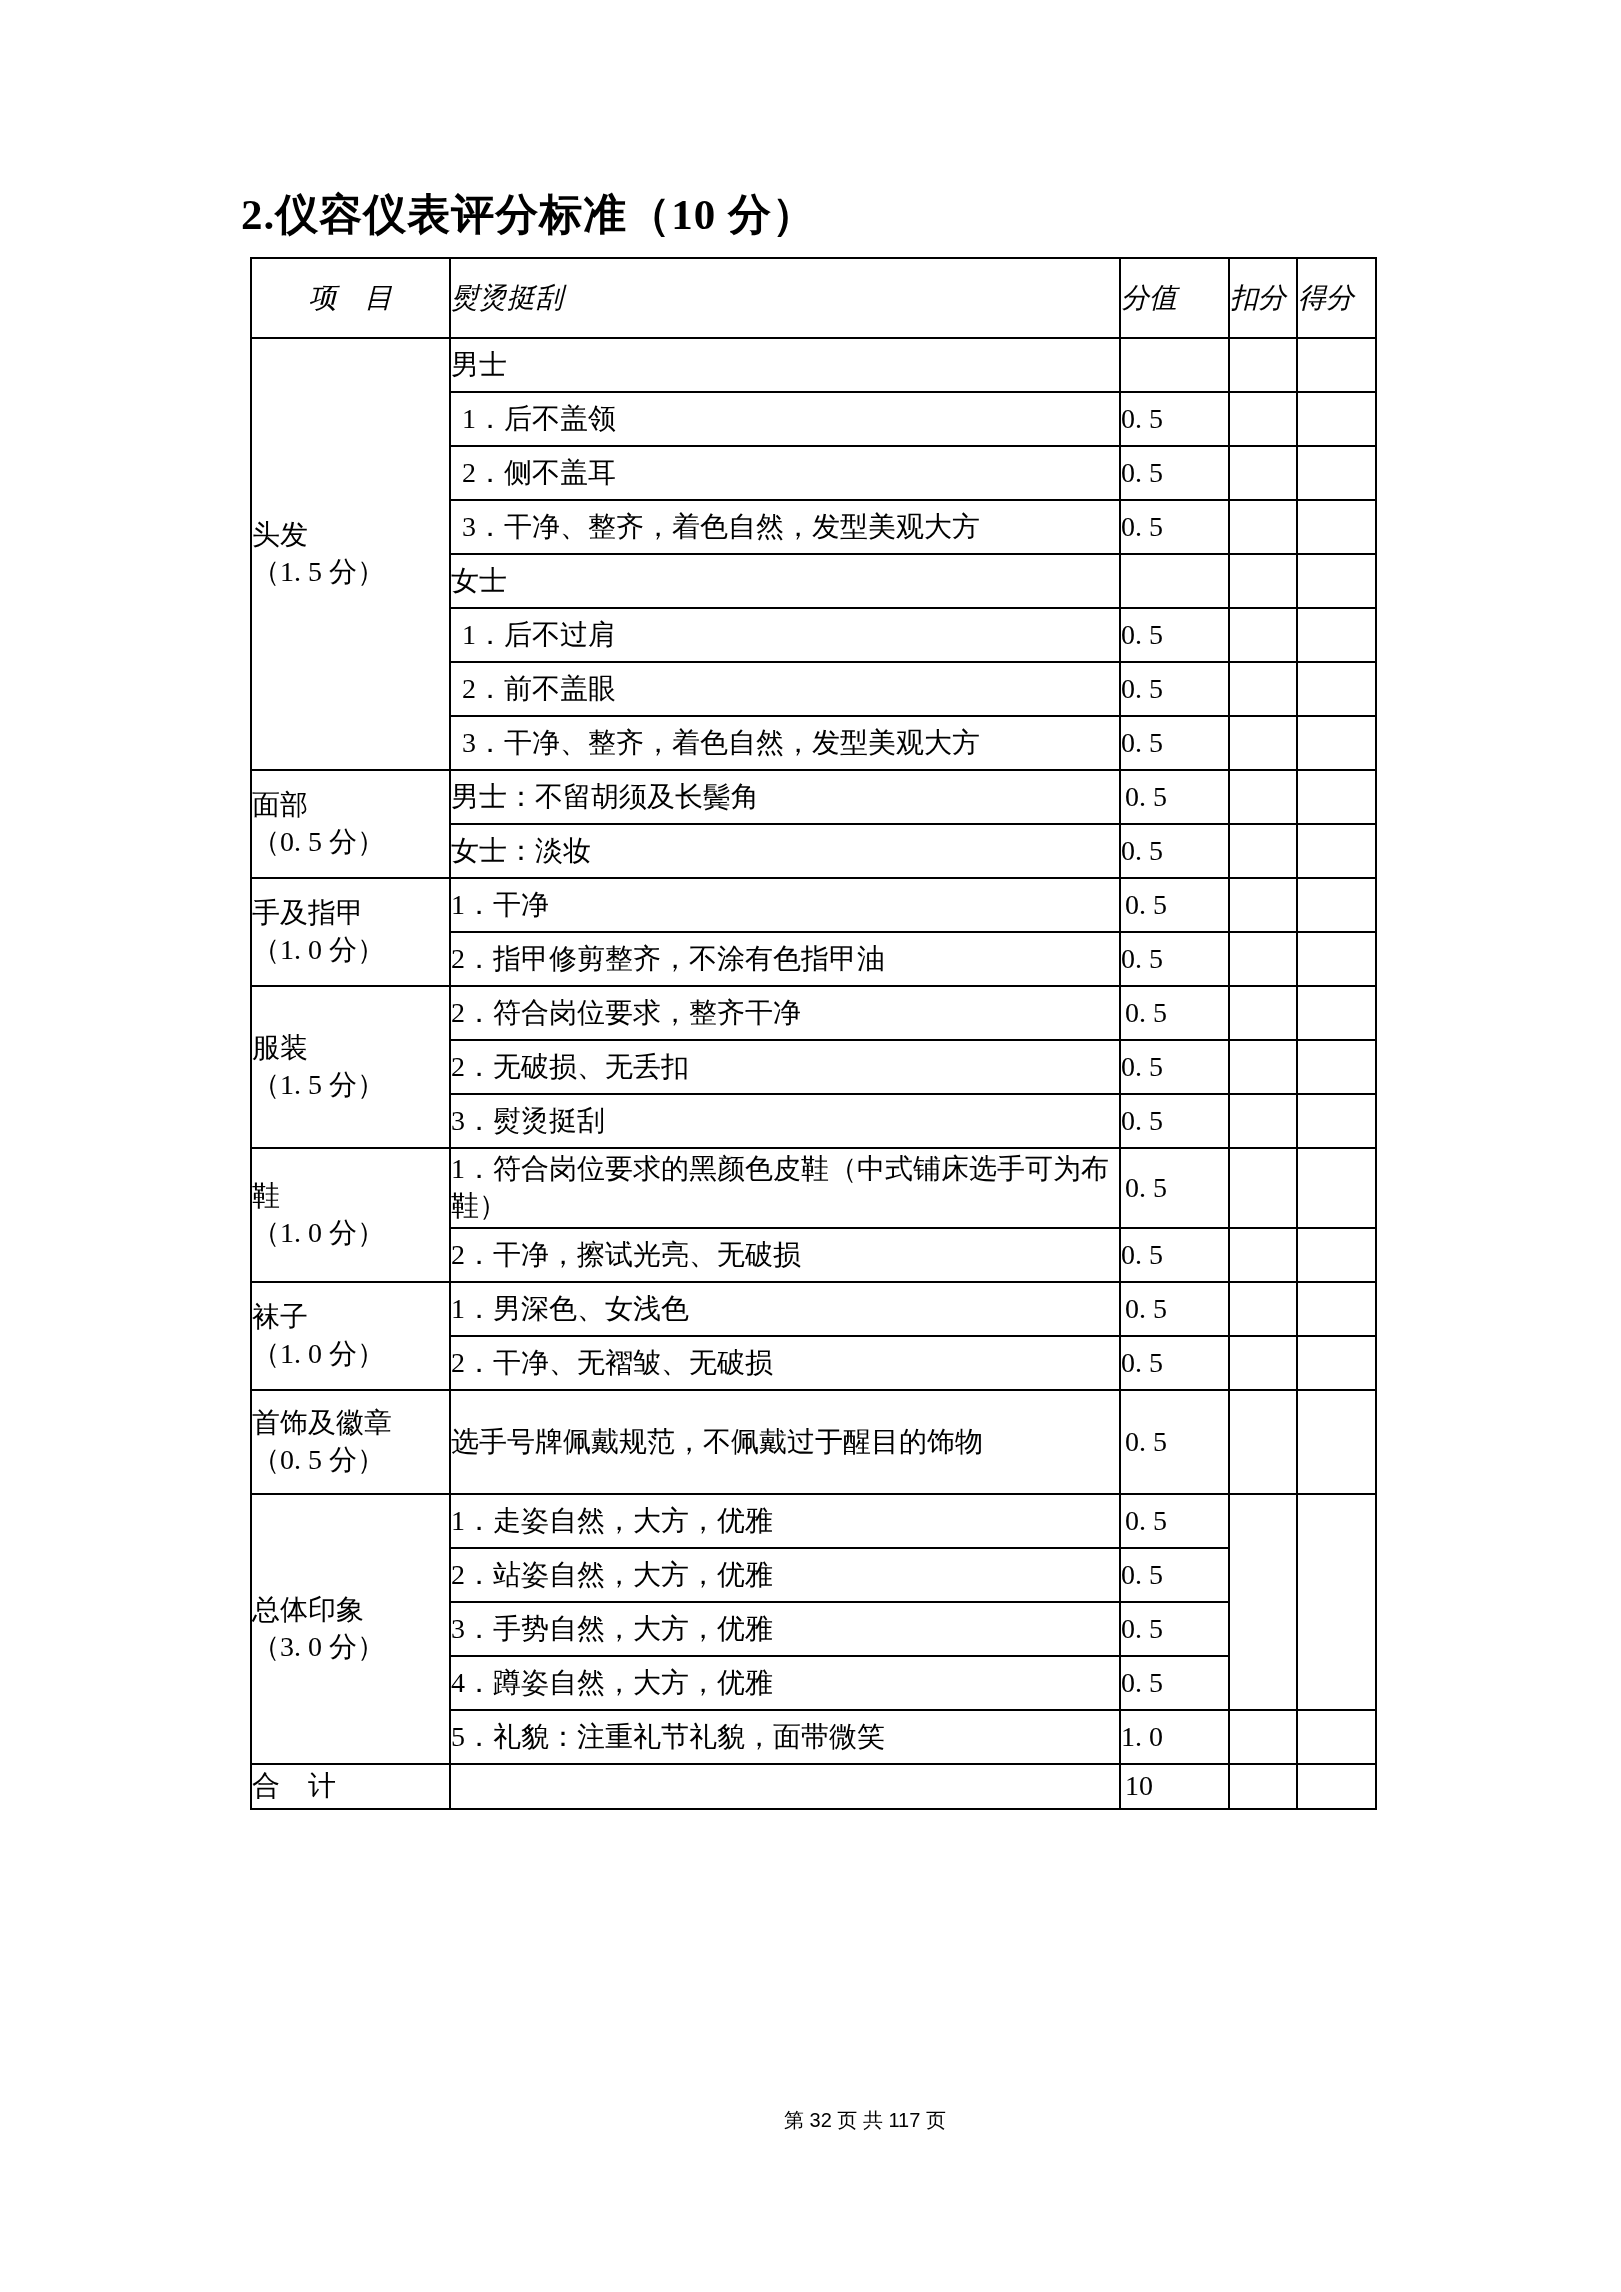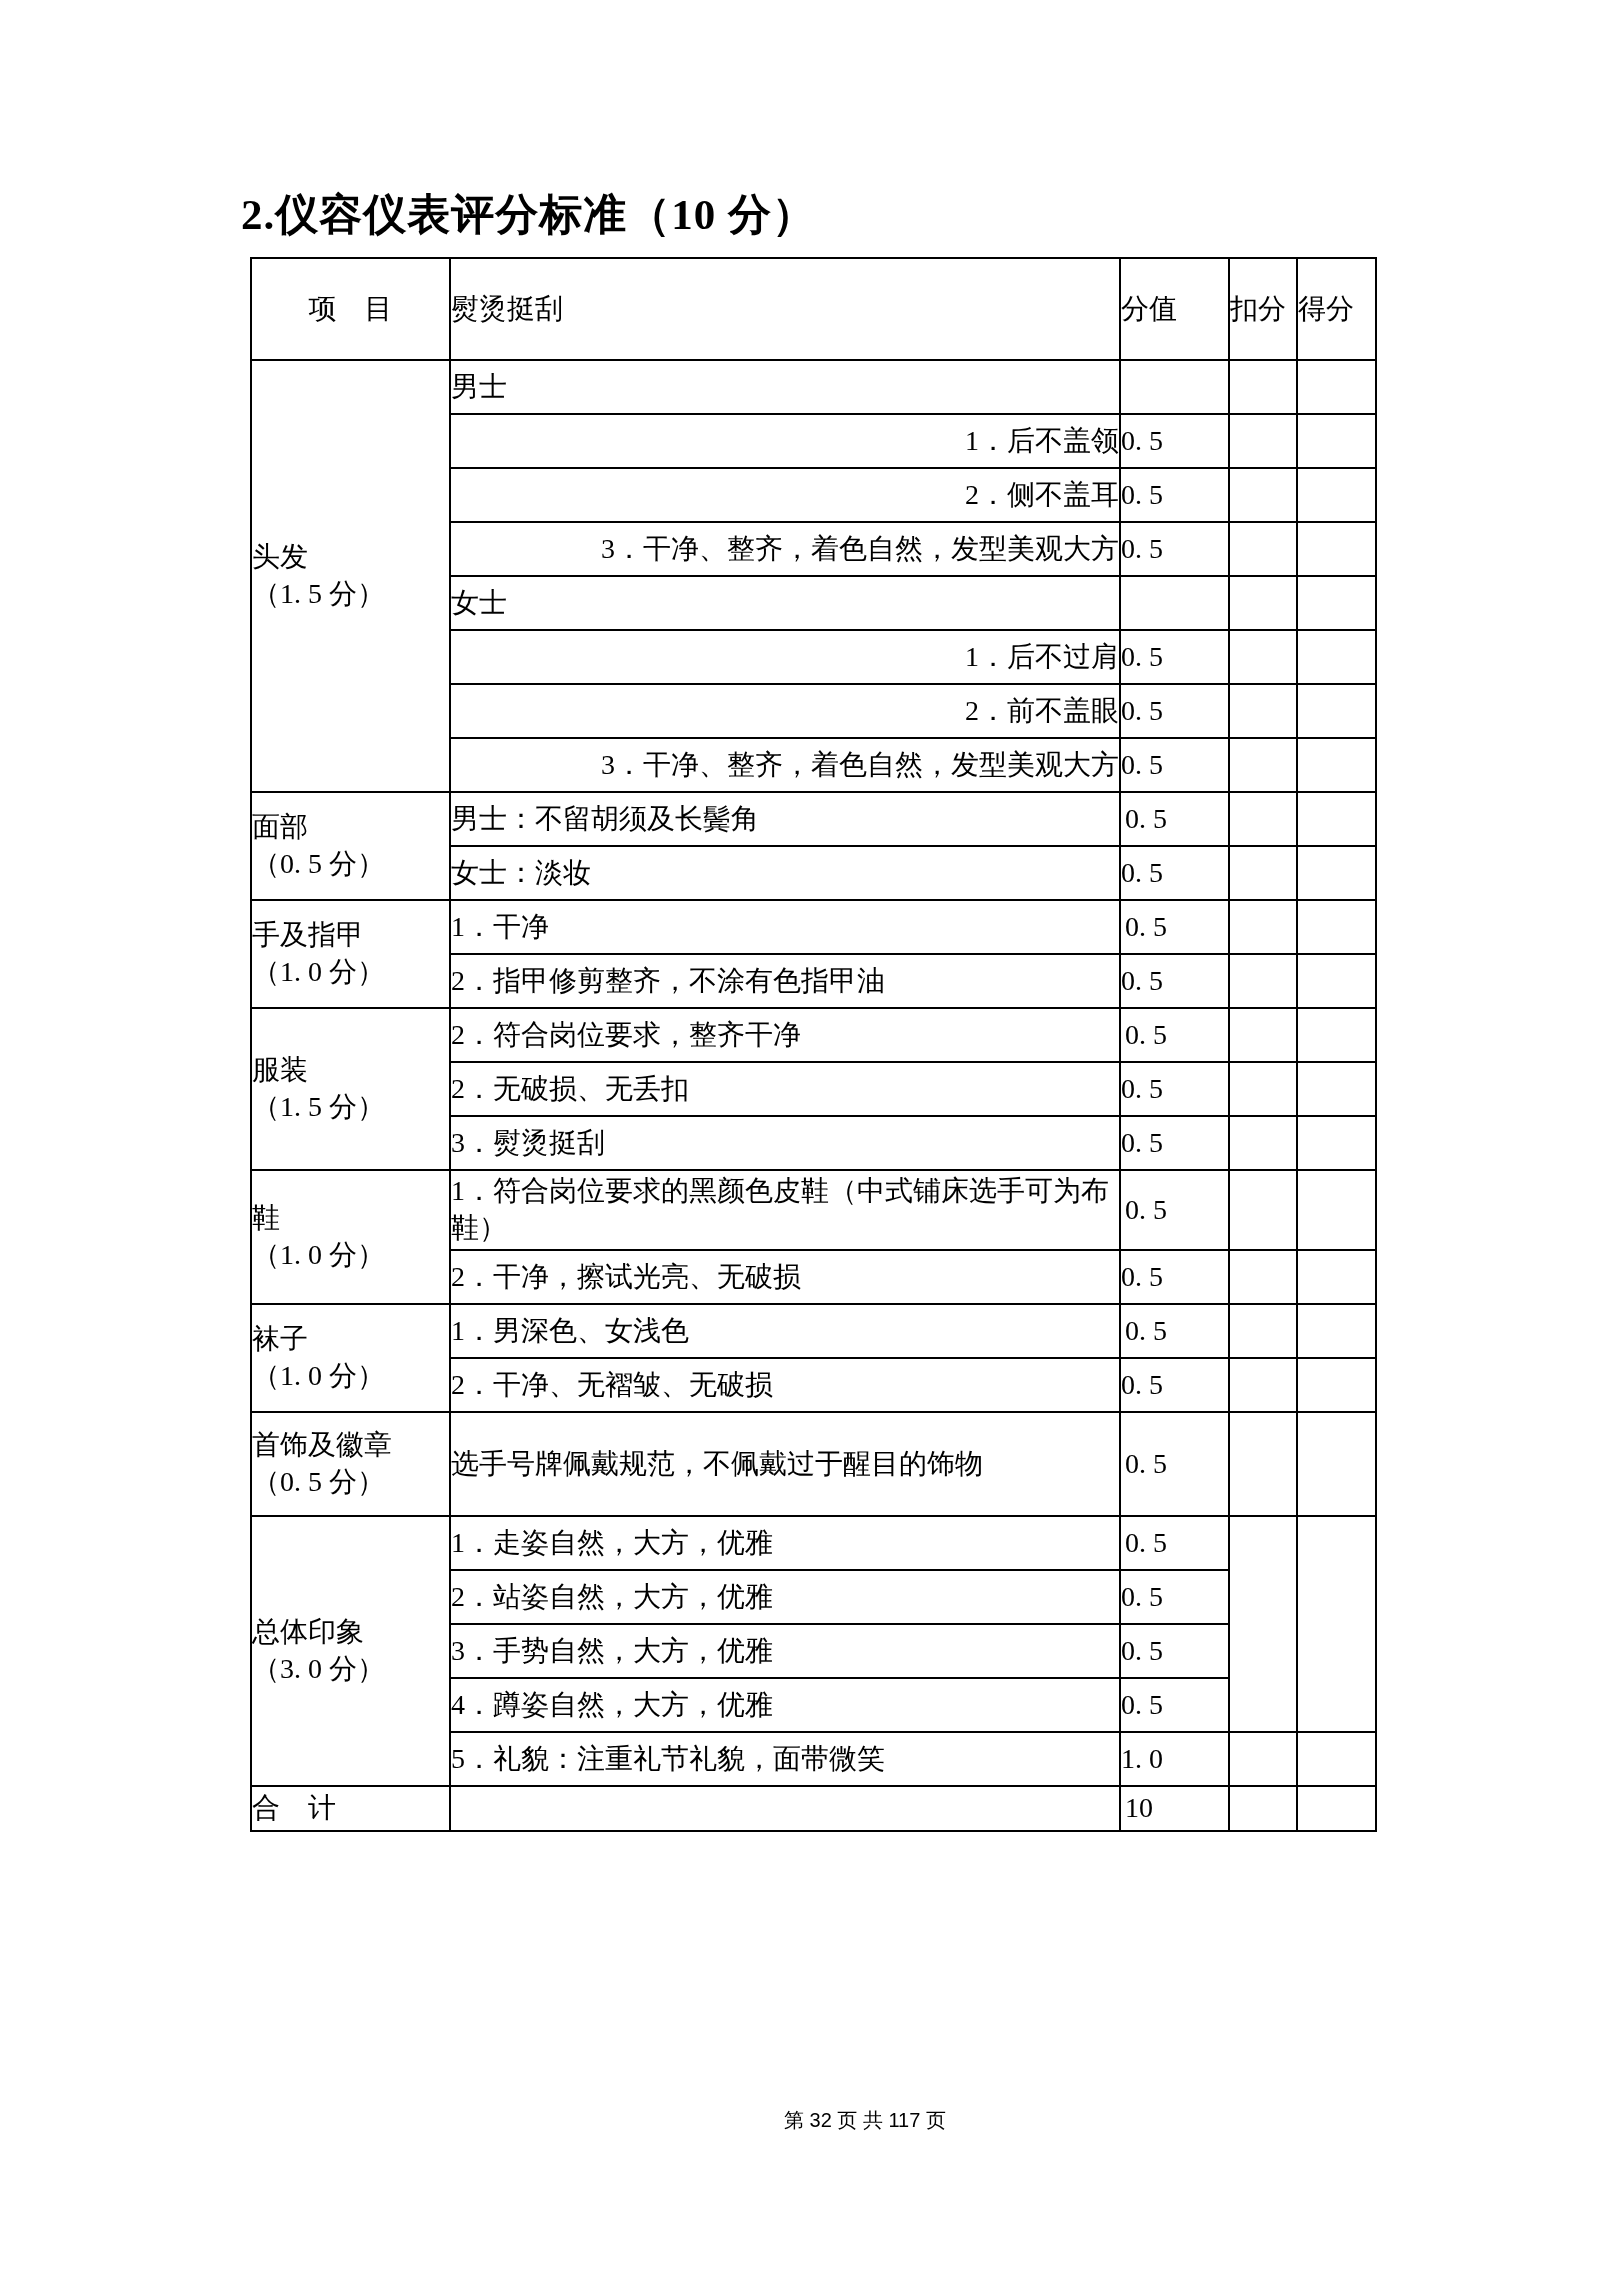--- a/index.html
+++ b/index.html
@@ -22,29 +22,29 @@
     width:1125px;
   }
   table.score th,table.score td{
     border:2.9px solid #000;
     font-size:28px;line-height:1.32;
     font-weight:normal;
     vertical-align:middle;
     padding:0;
     overflow:hidden;
   }
-  tr.rh{height:102px;}   
+  tr.rh{height:80px;font-style:italic;}   
   tr.r{height:54px;}    
   tr.rt{height:80px;}   
   tr.rj{height:104px;}   
   tr.rtot{height:45px;} 
   .c-item{text-align:left;}
   .c-item span{display:block;}
   .detail{text-align:left;padding-left:7.8px;}
-  .detail.ind{padding-left:11px;text-align:right;}
+  .detail.ind{padding-left:11px;}
   .num{text-align:left;padding-left:23.5px;}
   .num.flush{padding-left:3.9px;}
   td.vbottom{vertical-align:bottom;padding-bottom:3.9px;}
   .hdr-item{text-align:center;}
   .hdr-left{text-align:left;padding-left:7.8px;}
   .footer{
     position:absolute;left:784px;top:2107px;
     font-size:20px;
     font-family:"Liberation Sans","DejaVu Sans",sans-serif;
     white-space:nowrap;

